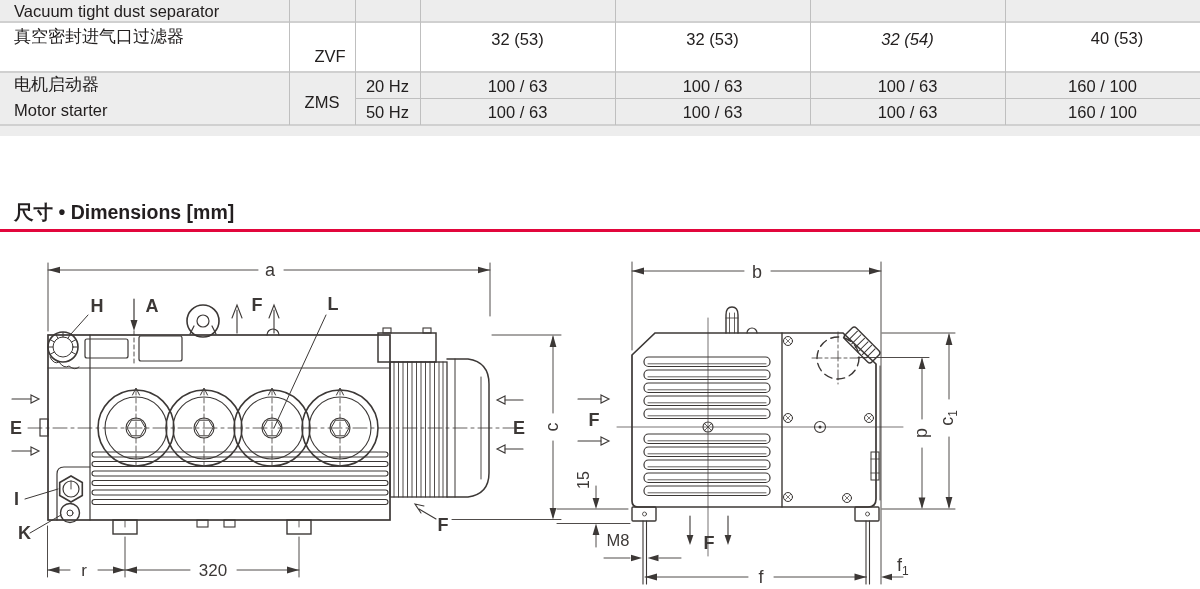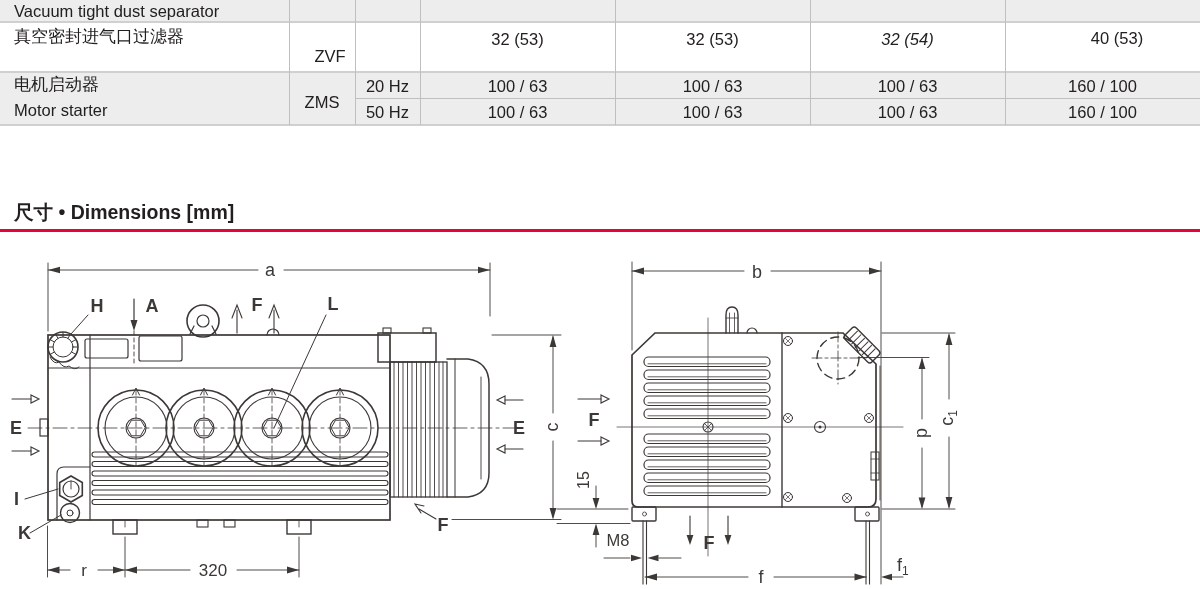--- a/index.html
+++ b/index.html
@@ -35,21 +35,21 @@
 
     <div class="trow" style="top:22px;height:50px;background:#ffffff;">
       <div class="cell zh" style="left:14px;top:5px;">真空密封进气口过滤器</div>
       <div class="cell ctr" style="left:289px;width:66px;top:24px;margin-left:8px;">ZVF</div>
       <div class="cell ctr" style="left:420px;width:195px;top:7px;">32 (53)</div>
       <div class="cell ctr" style="left:615px;width:195px;top:7px;">32 (53)</div>
       <div class="cell ctr" style="left:810px;width:195px;top:7px;font-style:italic;">32 (54)</div>
       <div class="cell ctr" style="left:1005px;width:224px;top:6px;">40 (53)</div>
     </div>
 
-    <div class="trow r-gray" style="top:72px;height:53px;">
+    <div class="trow r-gray" style="top:72px;height:64px;">
       <div class="cell zh" style="left:14px;top:3px;">电机启动器</div>
       <div class="cell" style="left:14px;top:28px;text-align:right;">Motor starter</div>
       <div class="cell ctr" style="left:289px;width:66px;top:20px;">ZMS</div>
       <div class="cell ctr" style="left:355px;width:65px;top:4px;">20 Hz</div>
       <div class="cell ctr" style="left:355px;width:65px;top:30px;">50 Hz</div>
       <div class="cell ctr" style="left:420px;width:195px;top:4px;">100 / 63</div>
       <div class="cell ctr" style="left:615px;width:195px;top:4px;">100 / 63</div>
       <div class="cell ctr" style="left:810px;width:195px;top:4px;">100 / 63</div>
       <div class="cell ctr" style="left:1005px;width:195px;top:4px;">160 / 100</div>
       <div class="cell ctr" style="left:420px;width:195px;top:30px;">100 / 63</div>

